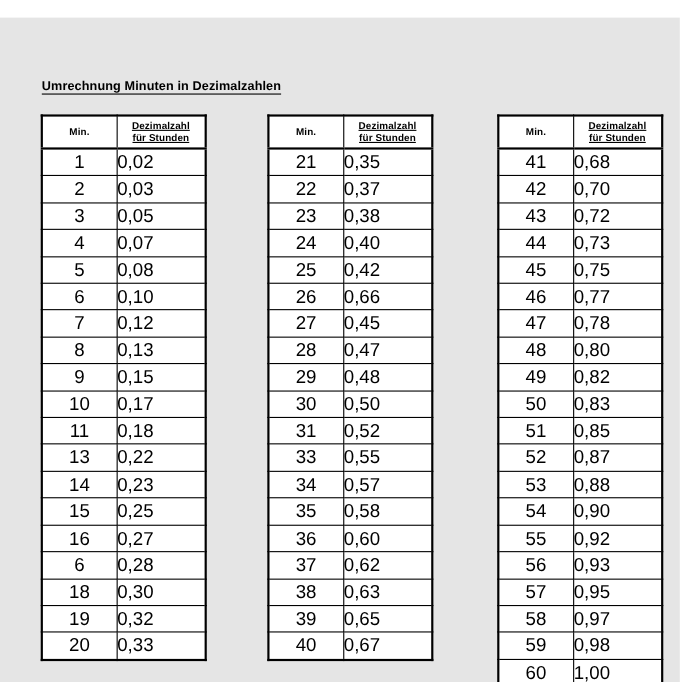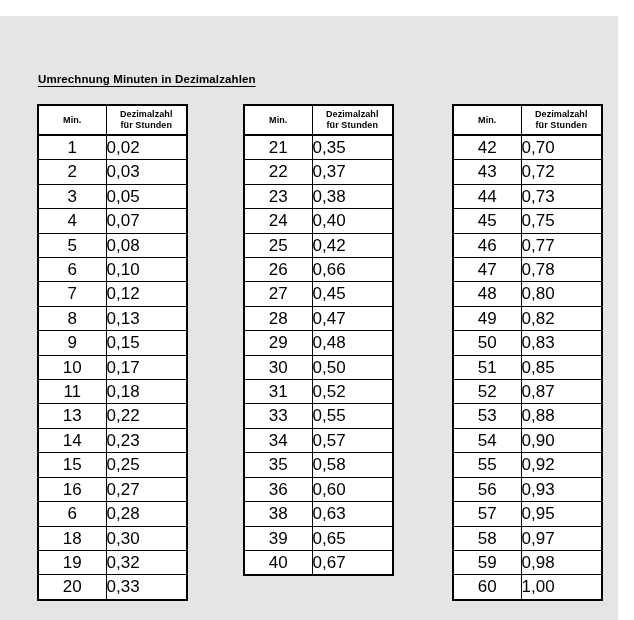--- a/index.html
+++ b/index.html
@@ -77,20 +77,21 @@
     font-weight: bold;
     text-align: center;
     vertical-align: middle;
     line-height: 11px;
     letter-spacing: 0.1px;
     border-bottom: 2px solid #000000;
   }
   .mintable thead th .hl {
     display: block;
     white-space: nowrap;
+    text-decoration: underline;
   }
 
   .mintable tbody td {
     height: 23.4px;
     font-size: 17px;
     font-weight: normal;
     line-height: 23.4px;
     vertical-align: middle;
     white-space: nowrap;
   }
@@ -272,20 +273,24 @@
           </tr>
           <tr>
             <td class="min-cell">35</td>
             <td class="dec-cell">0,58</td>
           </tr>
           <tr>
             <td class="min-cell">36</td>
             <td class="dec-cell">0,60</td>
           </tr>
           <tr>
+            <td class="min-cell">37</td>
+            <td class="dec-cell">0,62</td>
+          </tr>
+          <tr>
             <td class="min-cell">38</td>
             <td class="dec-cell">0,63</td>
           </tr>
           <tr>
             <td class="min-cell">39</td>
             <td class="dec-cell">0,65</td>
           </tr>
           <tr>
             <td class="min-cell">40</td>
             <td class="dec-cell">0,67</td>
@@ -301,20 +306,24 @@
           <tr>
             <th>Min.</th>
             <th>
               <span class="hl">Dezimalzahl</span>
               <span class="hl">für Stunden</span>
             </th>
           </tr>
         </thead>
         <tbody>
           <tr>
+            <td class="min-cell">41</td>
+            <td class="dec-cell">0,68</td>
+          </tr>
+          <tr>
             <td class="min-cell">42</td>
             <td class="dec-cell">0,70</td>
           </tr>
           <tr>
             <td class="min-cell">43</td>
             <td class="dec-cell">0,72</td>
           </tr>
           <tr>
             <td class="min-cell">44</td>
             <td class="dec-cell">0,73</td>

